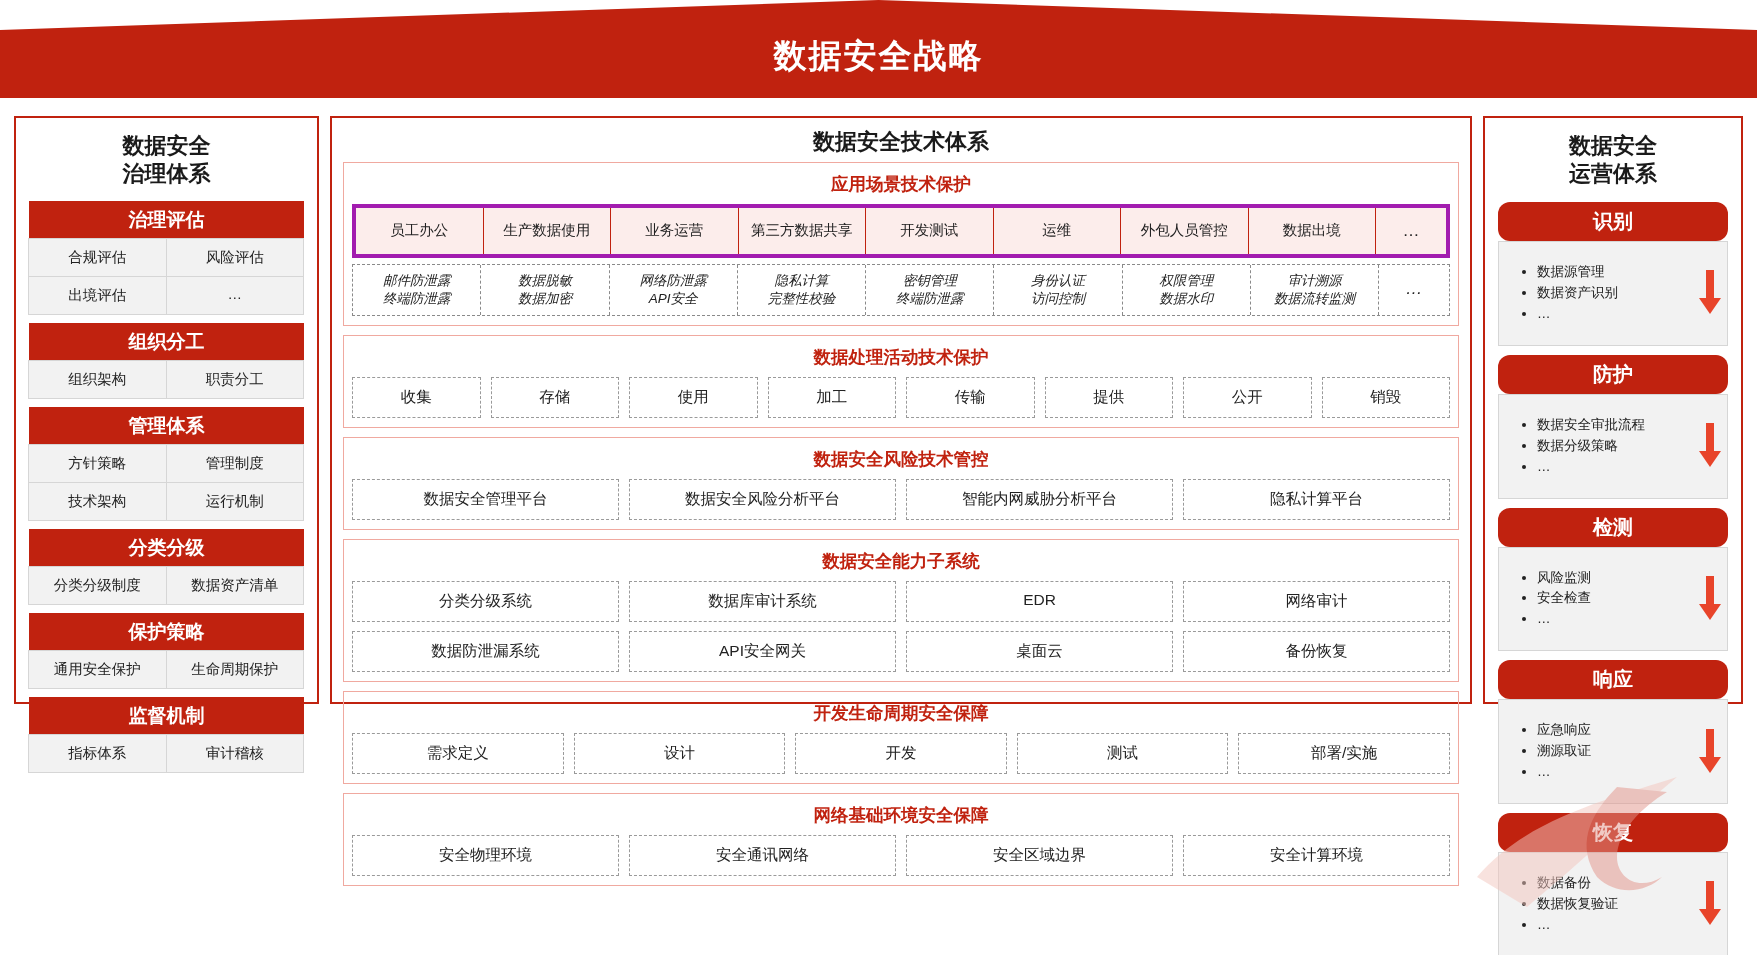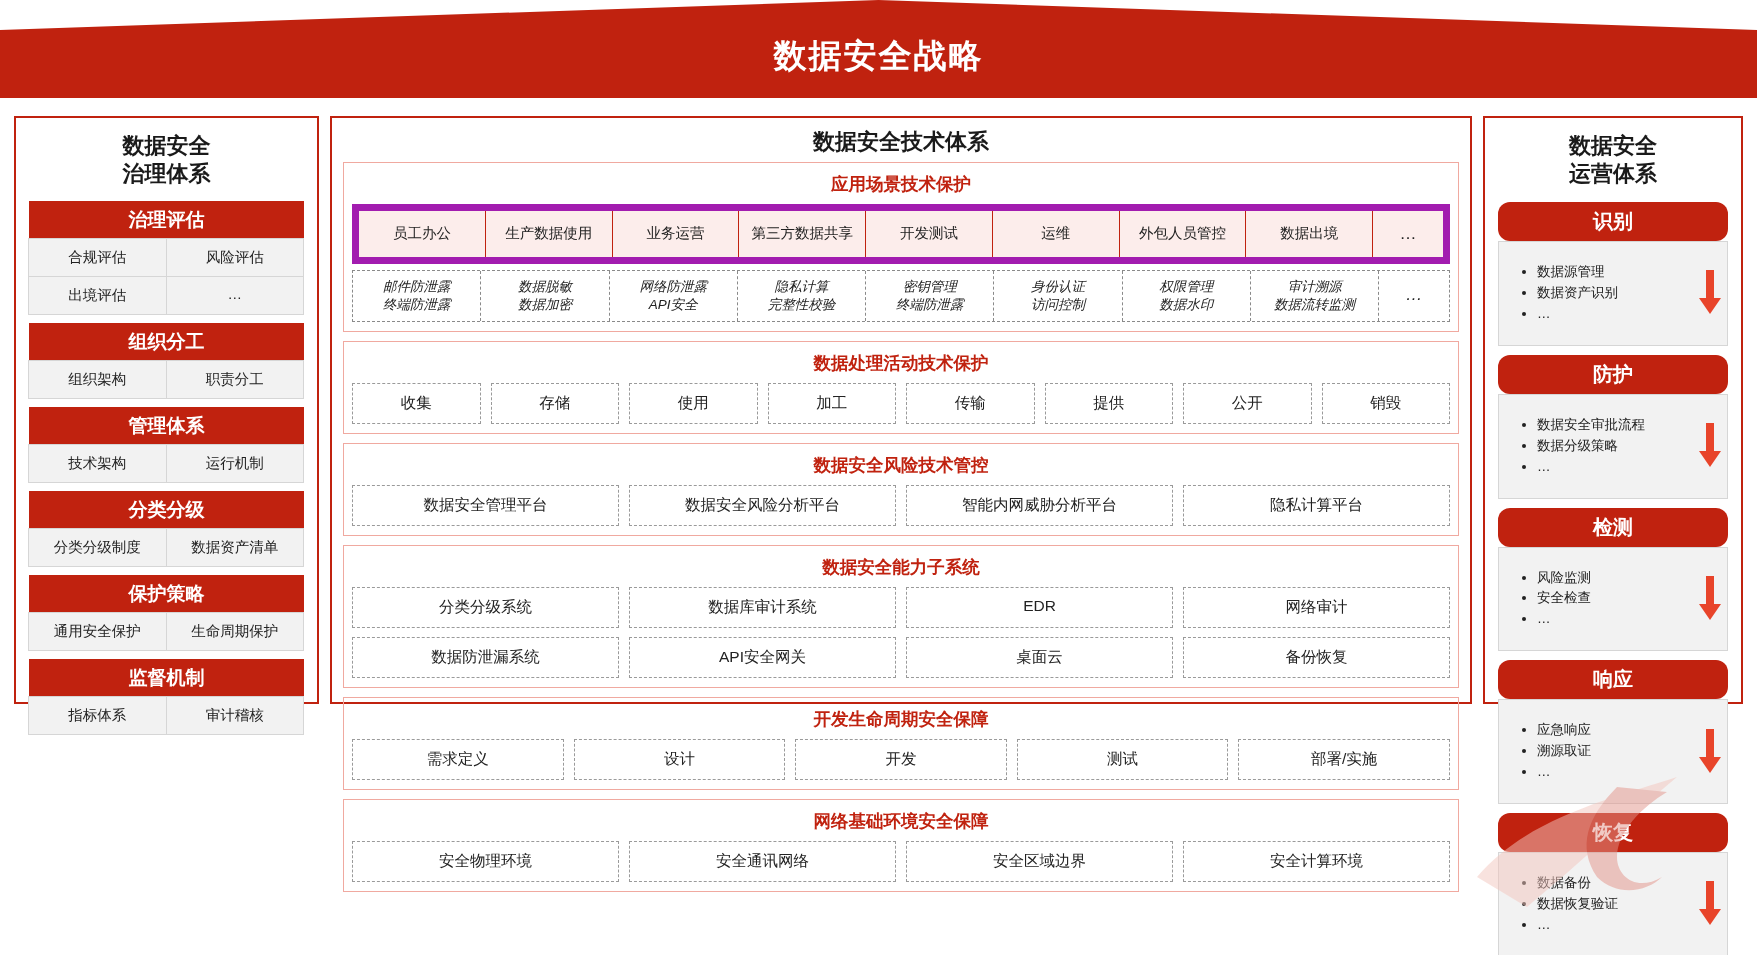--- a/index.html
+++ b/index.html
@@ -41,21 +41,21 @@
   .gov-cell{
     flex:1;border:1px solid #d6d6d6;background:#F2F2F2;text-align:center;
     font-size:14.5px;padding:9px 2px;box-sizing:border-box;margin:-1px 0 0 -1px;
   }
 
   
   .mid-inner{padding:0 11px 10px;}
   .block{border:1px solid #F0A9A0;margin-bottom:9px;padding:5px 8px 9px;box-sizing:border-box;}
   .block-title{text-align:center;color:#C0220F;font-weight:bold;font-size:17.5px;margin:4px 0 8px;}
 
-  .scen-row{display:flex;border:7px solid #a21caf;box-sizing:border-box;}
+  .scen-row{display:flex;border:4px solid #a21caf;box-sizing:border-box;}
   .scen-cell{
     flex:1;background:#FCEDEB;border-right:1px solid #C0220F;text-align:center;
     font-size:14.5px;line-height:1.25;padding:8px 2px;box-sizing:border-box;
     display:flex;align-items:center;justify-content:center;min-height:46px;
   }
   .scen-cell:last-child{border-right:none;}
   .scen-cell.ellipsis{flex:0 0 70px;font-size:17px;}
 
   .tech-row{display:flex;border:1px dashed #8a8a8a;box-sizing:border-box;margin-top:6px;font-style:italic;}
   .tech-cell{
@@ -121,20 +121,24 @@
           <div class="gov-row">
             <div class="gov-cell">出境评估</div>
             <div class="gov-cell">…</div>
           </div>
           <div class="gov-head">组织分工</div>
           <div class="gov-row">
             <div class="gov-cell">组织架构</div>
             <div class="gov-cell">职责分工</div>
           </div>
           <div class="gov-head">管理体系</div>
+          <div class="gov-row">
+            <div class="gov-cell">方针策略</div>
+            <div class="gov-cell">管理制度</div>
+          </div>
           <div class="gov-row">
             <div class="gov-cell">技术架构</div>
             <div class="gov-cell">运行机制</div>
           </div>
           <div class="gov-head">分类分级</div>
           <div class="gov-row">
             <div class="gov-cell">分类分级制度</div>
             <div class="gov-cell">数据资产清单</div>
           </div>
           <div class="gov-head">保护策略</div>

